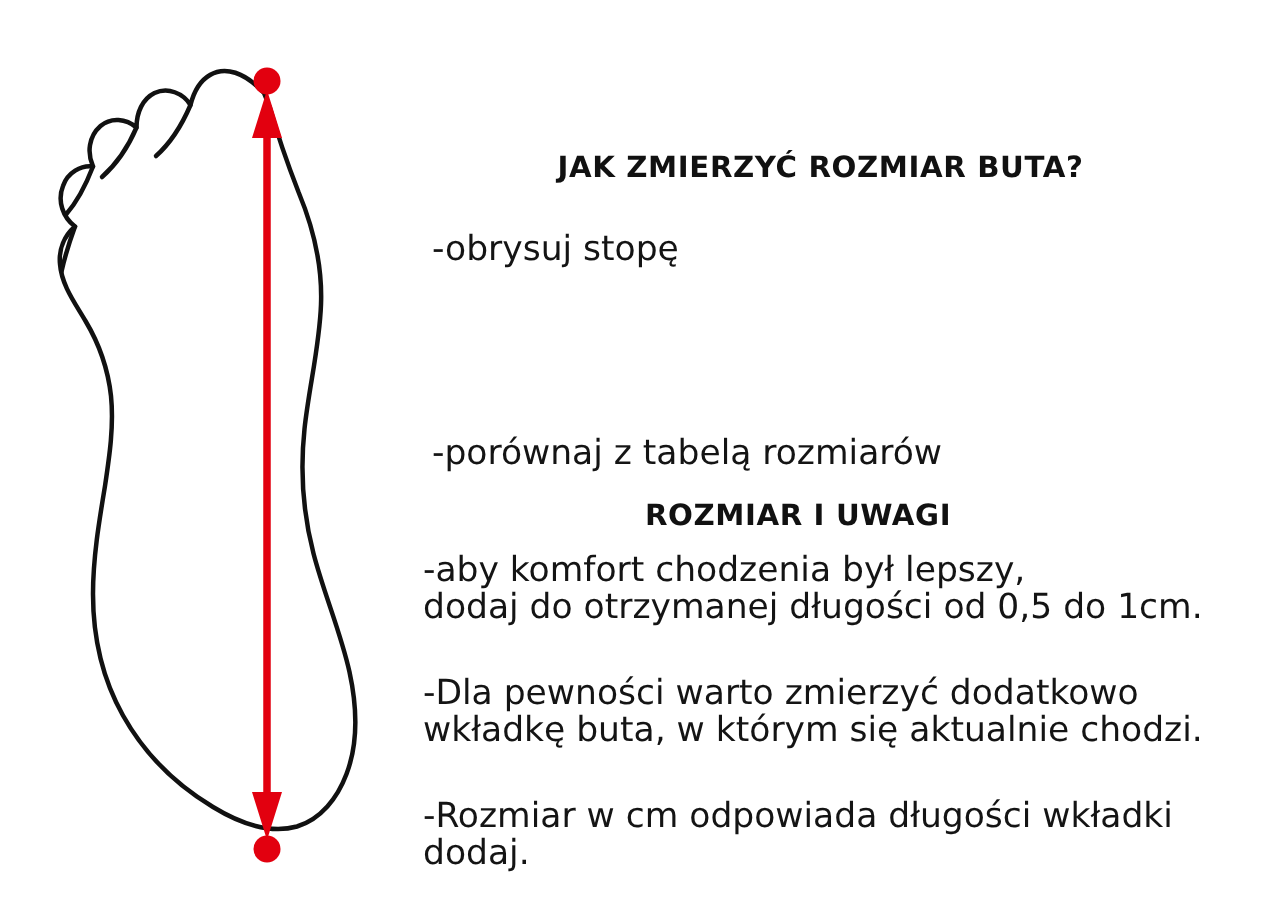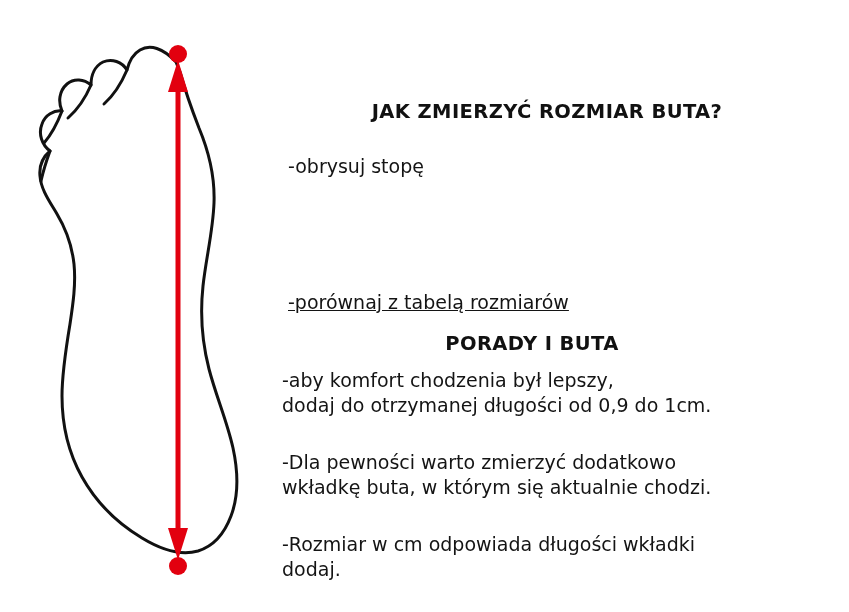--- a/index.html
+++ b/index.html
@@ -53,28 +53,28 @@
     width: 530px;
   }
   .heading-tips {
     position: absolute;
     left: 0;
     top: 316px;
     width: 500px;
   }
   .para {
     position: absolute;
-    font-size: 19px;
+    font-size: 23px;
     line-height: 25px;
     color: #141414;
     white-space: pre-line;
   }
   .p1 { left: 6px;  top: 138px; }
   .p2 { left: 6px;  top: 193px; }
-  .p3 { left: 6px;  top: 274px; text-decoration: underline; }
+  .p3 { left: 6px;  top: 274px; }
   .p4 { left: 0px;  top: 352px; }
   .p5 { left: 0px;  top: 434px; }
   .p6 { left: 0px;  top: 516px; }
 </style>
 </head>
 <body>
 
 <div class="page">
 
   <div class="foot-panel">
@@ -124,24 +124,24 @@
 
   <div class="text-panel">
 
     <div class="heading heading-main">JAK ZMIERZYĆ ROZMIAR BUTA?</div>
 
     <div class="para p1">-obrysuj stopę</div>
 
 
     <div class="para p3">-porównaj z tabelą rozmiarów</div>
 
-    <div class="heading heading-tips">PORADY I BUTA</div>
+    <div class="heading heading-tips">ROZMIAR I UWAGI</div>
 
     <div class="para p4">-aby komfort chodzenia był lepszy,
-dodaj do otrzymanej długości od 0,9 do 1cm.</div>
+dodaj do otrzymanej długości od 0,5 do 1cm.</div>
 
     <div class="para p5">-Dla pewności warto zmierzyć dodatkowo
 wkładkę buta, w którym się aktualnie chodzi.</div>
 
     <div class="para p6">-Rozmiar w cm odpowiada długości wkładki
 dodaj.</div>
   </div>
 </div>
 
 </body></html>

